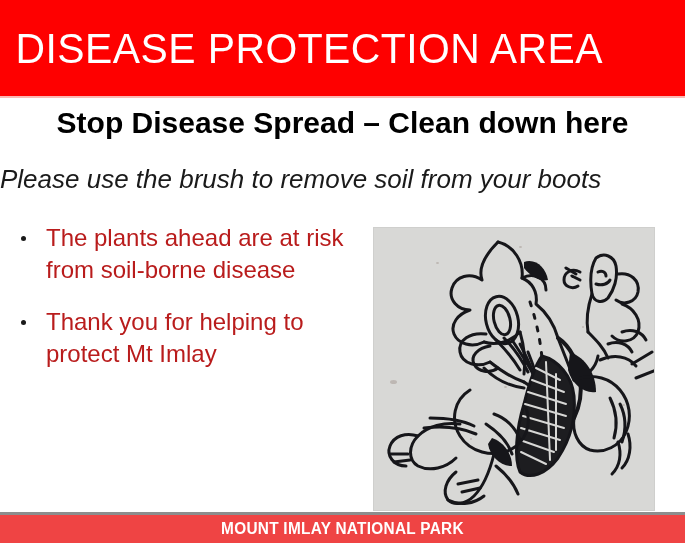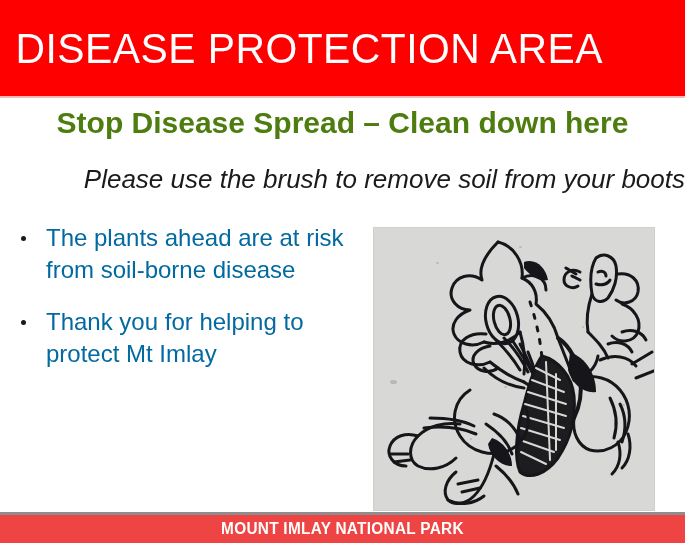--- a/index.html
+++ b/index.html
@@ -52,33 +52,33 @@
     background: #fbb8b4;
   }
 
   
   .headline {
     position: absolute;
     left: 0;
     top: 105px;
     width: 685px;
     text-align: center;
-    color: #4d7c0f;
+    color: #000000;
     font-family: "Liberation Sans", sans-serif;
     font-size: 30px;
     font-weight: 700;
     line-height: 36px;
     white-space: nowrap;
   }
   .subhead {
     position: absolute;
     left: 0;
     top: 163px;
     width: 685px;
-    text-align: right;
+    text-align: left;
     color: #1a1a1a;
     font-family: "Liberation Sans", sans-serif;
     font-size: 26px;
     font-style: italic;
     font-weight: 400;
     line-height: 32px;
     white-space: nowrap;
   }
 
   
@@ -88,21 +88,21 @@
     top: 222px;
     width: 350px;
     margin: 0;
     padding: 0;
     list-style: none;
   }
   .bullet-item {
     position: relative;
     padding-left: 32px;
     margin-bottom: 20px;
-    color: #0369a1;
+    color: #b91c1c;
     font-family: "Liberation Sans", sans-serif;
     font-size: 24px;
     font-weight: 400;
     line-height: 32px;
   }
   .bullet-item:last-child { margin-bottom: 0; }
   .bullet-dot {
     position: absolute;
     left: 7px;
     top: 14px;

